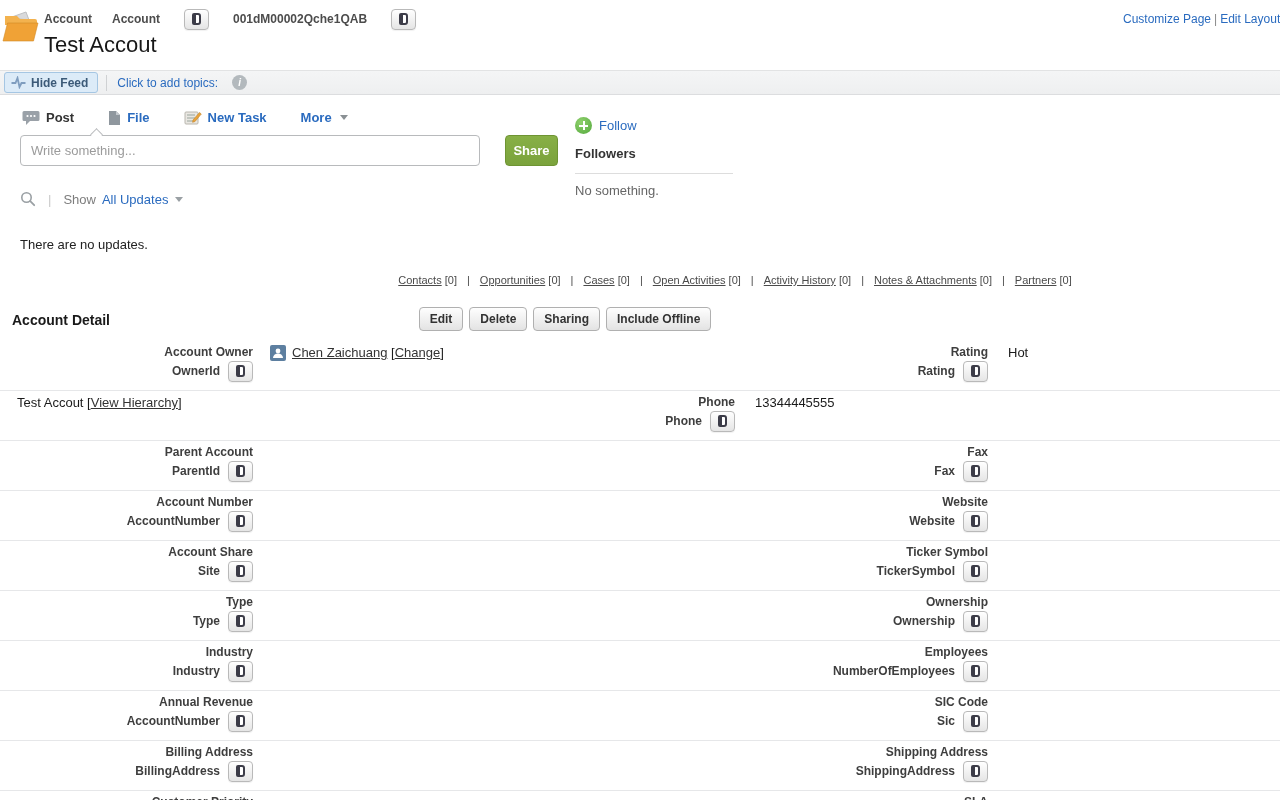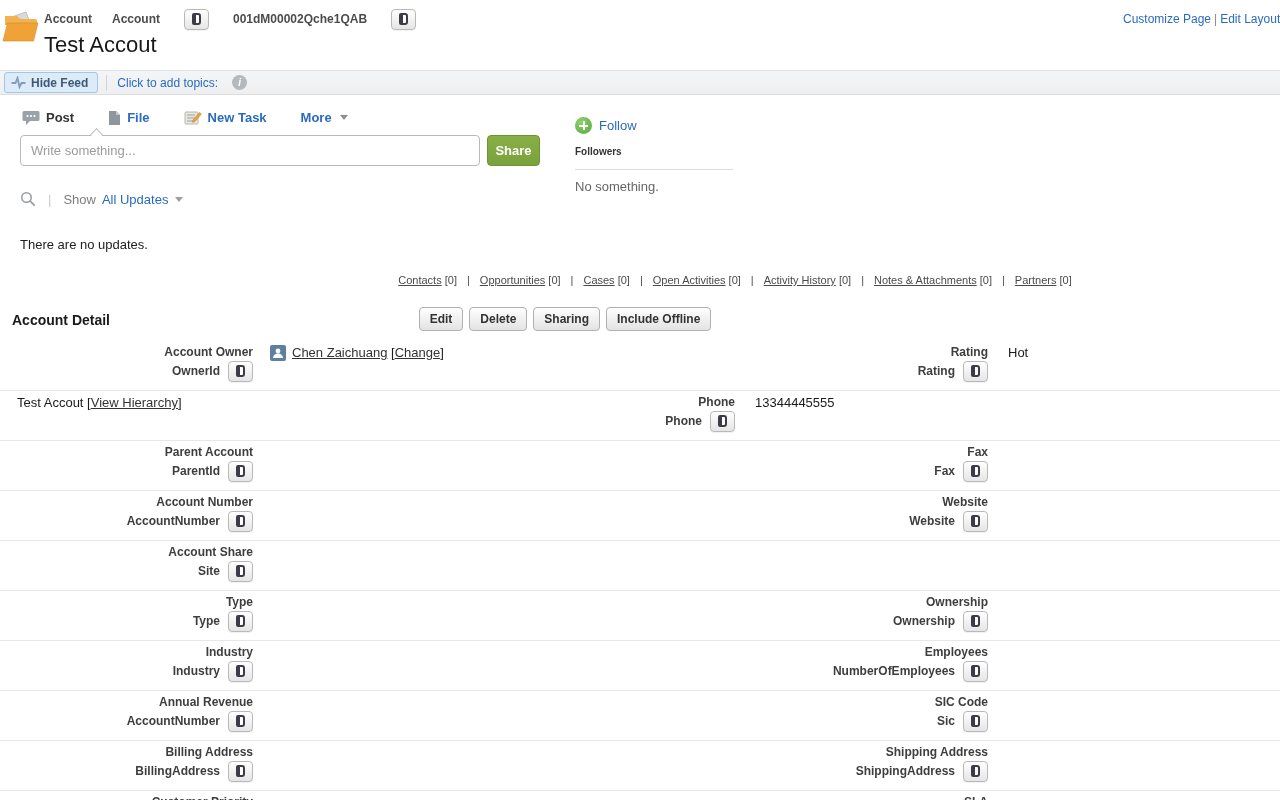--- a/index.html
+++ b/index.html
@@ -55,42 +55,42 @@
     border-right:4px solid transparent; border-top:5px solid #8a9094; margin-left:2px; }
 
   .composer-row { position:relative; margin:5px 0 0 20px; display:flex; }
   .composer { width:460px; height:31px; border:1px solid #b8babc; border-radius:4px;
     font-size:13px; color:#333; padding:0 10px; outline:none;
     font-family:"Liberation Sans", sans-serif; }
   .composer::placeholder { color:#9b9b9b; }
   .composer-notch { position:absolute; left:72px; top:-5px; width:9px; height:9px;
     background:#fff; border-left:1px solid #b8babc; border-top:1px solid #b8babc;
     transform:rotate(45deg); }
-  .share-btn { margin-left:7px; width:53px; height:31px; background:linear-gradient(#88b046,#7aa23c);
+  .share-btn { margin-left:25px; width:53px; height:31px; background:linear-gradient(#88b046,#7aa23c);
     border:1px solid #6e9433; border-radius:4px; color:#fff; font-size:13px; font-weight:bold;
     cursor:pointer; font-family:"Liberation Sans", sans-serif; }
 
   .feed-controls { display:flex; align-items:center; margin:25px 0 0 20px; font-size:13px; }
   .fc-sep { color:#c9c9c9; margin:0 12px 0 12px; }
   .show-label { color:#7d7d7d; }
   .filter-link { color:#2a6bbf; margin-left:6px; cursor:pointer; }
   .filter-caret { width:0; height:0; border-left:4px solid transparent; border-right:4px solid transparent;
     border-top:5px solid #9aa0a4; margin-left:7px; display:inline-block; }
   .empty-msg { margin:30px 0 0 20px; font-size:13px; color:#222; }
 
   
   .follow-panel { position:absolute; left:575px; top:22px; width:158px; }
   .follow-row { display:flex; align-items:center; gap:7px; cursor:pointer; }
   .plus-icon { width:17px; height:17px; border-radius:50%;
     background:radial-gradient(circle at 35% 30%, #8ed06c, #55a93e); position:relative; }
   .plus-icon::before, .plus-icon::after { content:""; position:absolute; background:#fff; }
   .plus-icon::before { left:4px; top:7.5px; width:9px; height:2px; }
   .plus-icon::after { left:7.5px; top:4px; width:2px; height:9px; }
   .follow-label { font-size:13px; color:#2a6bbf; }
-  .followers-heading { font-size:10px; font-weight:bold; color:#333; margin-top:12px; }
+  .followers-heading { font-size:13px; font-weight:bold; color:#333; margin-top:12px; }
   .follow-divider { border:none; border-top:1px solid #ddd; margin-top:12px; }
   .no-followers { font-size:13px; color:#666; margin-top:9px; }
 
   
   .related-links { margin-top:22px; padding-left:190px; text-align:center; font-size:11px;
     color:#4a4a4a; white-space:nowrap; }
   .rel-link { color:#4a4a4a; text-decoration:underline; }
   .rel-count { color:#4a4a4a; }
   .rel-sep { margin:0 10px; color:#4a4a4a; }
 
@@ -355,20 +355,29 @@
           <div class="api-line">
             <span class="field-api">Site</span>
             <span class="ref-btn">
               <span class="book"></span>
             </span>
           </div>
         </div>
         <div class="cell-value left">
           <div class="val"></div>
         </div>
+        <div class="cell-label right">
+          <div class="field-label">Ticker Symbol</div>
+          <div class="api-line">
+            <span class="field-api">TickerSymbol</span>
+            <span class="ref-btn">
+              <span class="book"></span>
+            </span>
+          </div>
+        </div>
         <div class="cell-value right">
           <div class="val"></div>
         </div>
       </div>
       <div class="detail-row">
         <div class="cell-label left">
           <div class="field-label">Type</div>
           <div class="api-line">
             <span class="field-api">Type</span>
             <span class="ref-btn">

